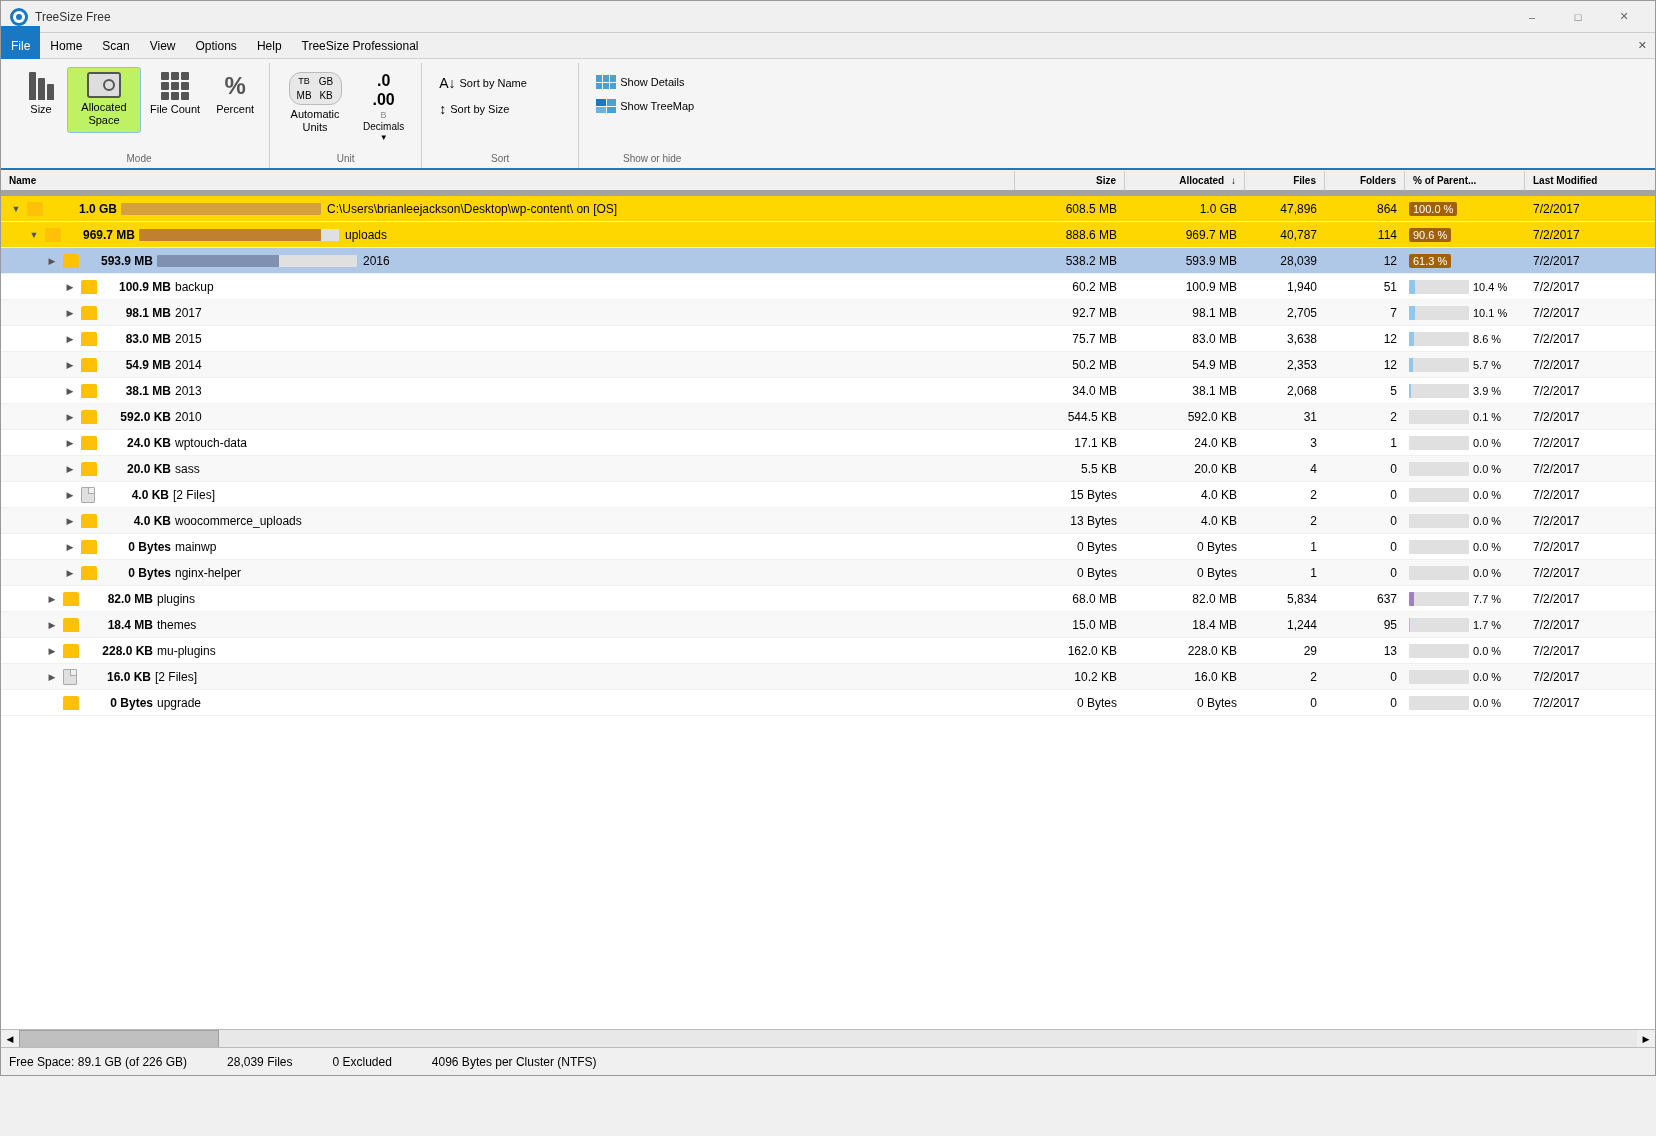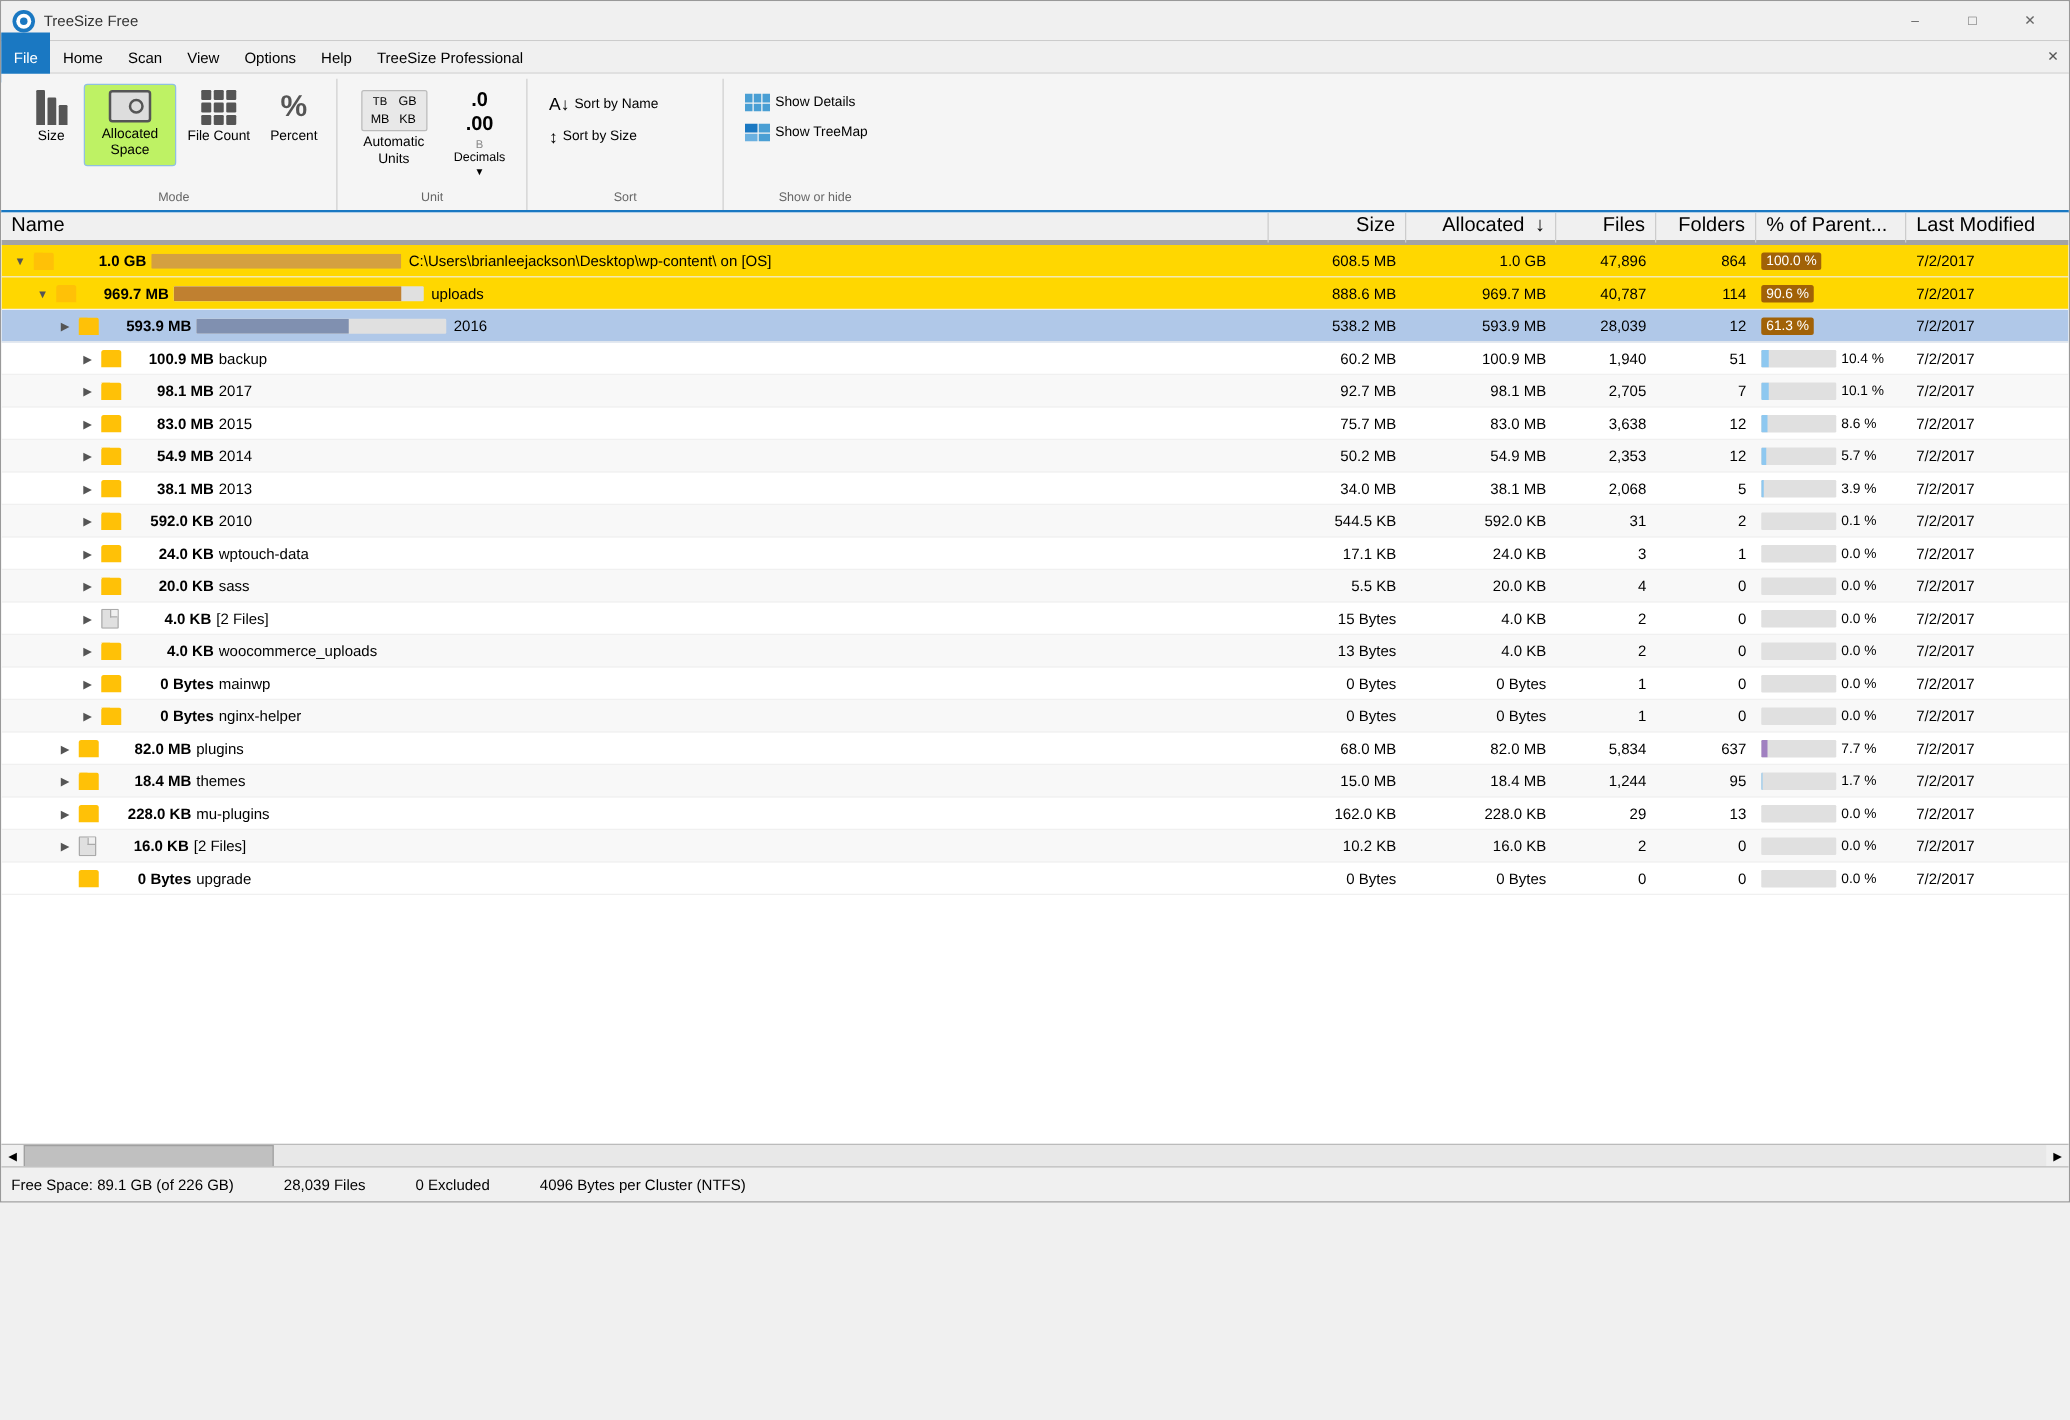--- a/index.html
+++ b/index.html
@@ -111,21 +111,21 @@
 
     .unit-grid {
       display: grid;
       grid-template-columns: 1fr 1fr;
       gap: 1px;
       font-size: 10px;
       padding: 2px 4px;
       border: 1px solid #bbb;
       background: #e8e8e8;
       cursor: pointer;
-      border-radius: 2px;
+      border-radius: 12px;
     }
     .unit-grid span { padding: 1px 3px; text-align: center; }
     .unit-grid .tb { font-size: 9px; }
 
     .decimals-btn {
       display: flex;
       flex-direction: column;
       align-items: center;
       justify-content: center;
       padding: 4px 8px;
@@ -162,23 +162,23 @@
       overflow: hidden;
       display: flex;
       flex-direction: column;
     }
 
     
     .table-header {
       display: grid;
       grid-template-columns: 1fr 110px 120px 80px 80px 120px 130px;
       background: #f0f0f0;
-      border-bottom: 4px solid #a3a3a3;
-      font-size: 16px;
-      font-weight: 400;
+      border-bottom: 6px solid #a3a3a3;
+      font-size: 10px;
+      font-weight: 700;
       height: 26px;
       align-items: center;
     }
     .col-header {
       padding: 4px 8px;
       border-right: 1px solid #ccc;
       white-space: nowrap;
       overflow: hidden;
       cursor: pointer;
     }
@@ -290,21 +290,21 @@
       display: flex;
       align-items: center;
     }
     .hscroll-arrow { width: 18px; height: 18px; display: flex; align-items: center; justify-content: center; cursor: pointer; font-size: 9px; }
     .hscroll-track { flex: 1; height: 18px; background: #e8e8e8; }
     .hscroll-thumb { width: 200px; height: 18px; background: #c0c0c0; border: 1px solid #a0a0a0; cursor: pointer; }
 
     
     .app-window {
       width: 1656px;
-      height: 962px;
+      height: 1076px;
       display: flex;
       flex-direction: column;
       border: 1px solid #999;
       background: #fff;
     }
 
     .main-area {
       display: flex;
       flex-direction: column;
       flex: 1;

